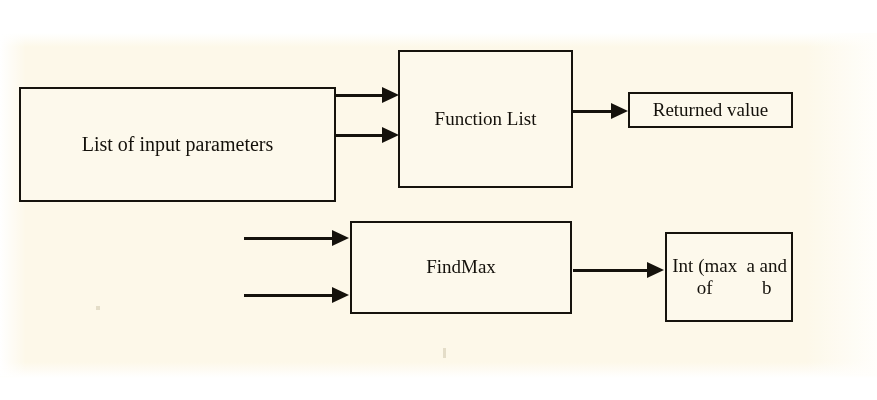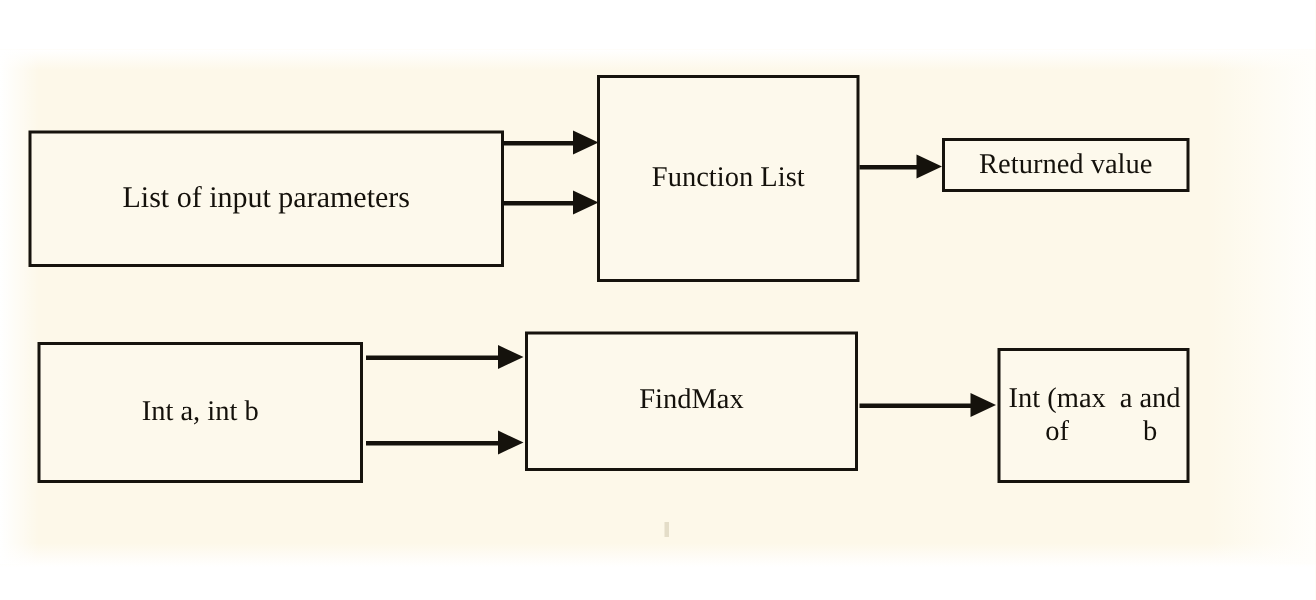--- a/index.html
+++ b/index.html
@@ -76,21 +76,21 @@
   <div class="paper"></div>
   <div class="paper-fade-top"></div>
   <div class="paper-fade-bottom"></div>
   <div class="paper-left-fade"></div>
   <div class="paper-right-fade"></div>
 
   <div class="speck" style="left:253px;top:97px;width:14px;height:5px;"></div>
   <div class="speck" style="left:443px;top:348px;width:3px;height:10px;"></div>
   <div class="speck" style="left:96px;top:306px;width:4px;height:4px;"></div>
 
-  <div class="box" style="left:19px;top:87px;width:317px;height:91px;font-size:20px;">
+  <div class="box" style="left:19px;top:87px;width:317px;height:115px;font-size:20px;">
     <span class="lbl">List of input parameters</span>
   </div>
 
   <div class="arrow" style="left:336px;top:94px;width:63px;">
     <div class="shaft" style="width:48px;"></div>
     <div class="head" style="left:46px;"></div>
   </div>
 
   <div class="arrow" style="left:336px;top:134px;width:63px;">
     <div class="shaft" style="width:48px;"></div>
@@ -103,23 +103,20 @@
 
   <div class="arrow" style="left:573px;top:110px;width:56px;">
     <div class="shaft" style="width:40px;"></div>
     <div class="head" style="left:38px;"></div>
   </div>
 
   <div class="box" style="left:628px;top:92px;width:165px;height:36px;font-size:19px;">
     <span class="lbl">Returned value</span>
   </div>
 
-  <div class="box" style="left:25px;top:228px;width:217px;height:94px;font-size:19px;">
-    <span class="lbl">Int a, int b</span>
-  </div>
 
   <div class="arrow" style="left:244px;top:237px;width:106px;">
     <div class="shaft" style="width:90px;"></div>
     <div class="head" style="left:88px;"></div>
   </div>
 
   <div class="arrow" style="left:244px;top:294px;width:106px;">
     <div class="shaft" style="width:90px;"></div>
     <div class="head" style="left:88px;"></div>
   </div>

